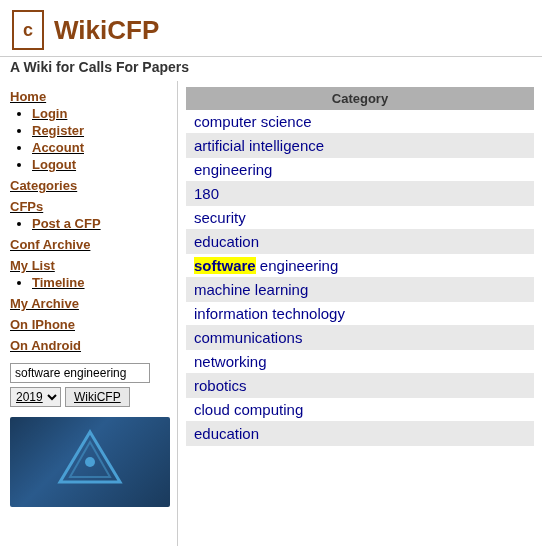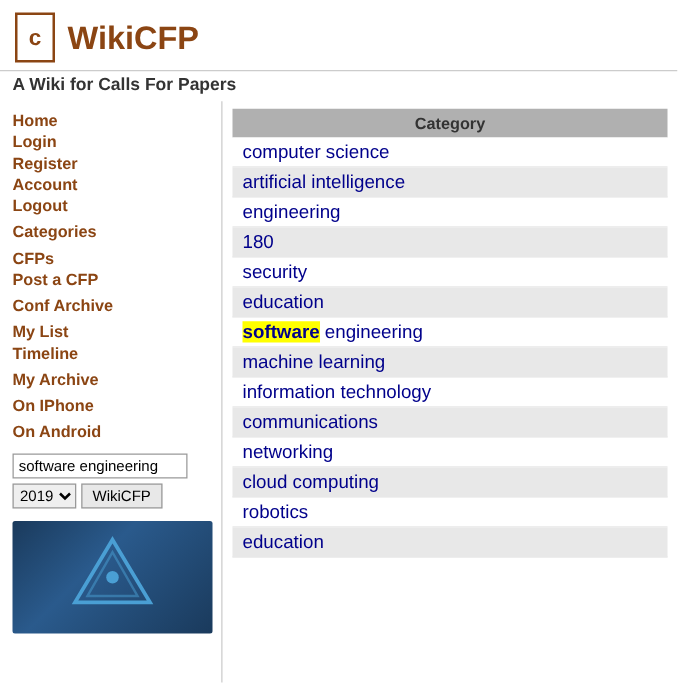--- a/index.html
+++ b/index.html
@@ -6,25 +6,25 @@
     body { font-family: Arial, sans-serif; font-size: 13px; background: #fff; width: 542px; height: 546px; overflow: hidden; }
 
     #header { display: flex; align-items: center; padding: 8px 10px 4px 10px; border-bottom: 1px solid #ccc; }
     #logo-icon { width: 36px; height: 44px; margin-right: 8px; position: relative; }
     #logo-icon .page { width: 32px; height: 40px; background: #fff; border: 2px solid #8B4513; position: absolute; top: 2px; left: 2px; }
     #site-title { color: #8B4513; font-size: 26px; font-weight: bold; }
     #tagline { padding: 2px 10px 6px 10px; font-size: 14px; font-weight: bold; color: #333; }
 
     #main { display: flex; width: 542px; height: calc(546px - 80px); }
 
-    #sidebar { width: 178px; min-width: 178px; padding: 8px 8px 8px 10px; border-right: 1px solid #ccc; overflow-y: auto; }
+    #sidebar { width: 178px; min-width: 178px; padding: 8px 8px 8px 10px; border-right: 1px solid #ccc; overflow-y: auto; text-decoration: underline; }
     #sidebar a { color: #8B4513; text-decoration: none; }
     .sidebar-section-title { font-weight: bold; color: #8B4513; margin-top: 6px; margin-bottom: 2px; display: block; }
     .sidebar-section-title:first-child { margin-top: 0; }
-    .sidebar-list { list-style: disc; margin-bottom: 4px; }
+    .sidebar-list { list-style: disc; margin-left: 22px; margin-bottom: 4px; }
     .sidebar-list li { margin-bottom: 2px; }
     .sidebar-list li a { color: #8B4513; text-decoration: underline; font-weight: bold; }
 
     .sidebar-plain-link { display: block; color: #8B4513; font-weight: bold; margin-top: 6px; }
 
     .search-box { margin-top: 10px; }
     .search-input { width: 140px; border: 1px solid #999; padding: 2px 4px; font-size: 12px; }
     .search-row { display: flex; align-items: center; margin-top: 4px; gap: 4px; }
     .year-select { border: 1px solid #999; font-size: 12px; padding: 1px; }
     .search-button { background: #e8e8e8; border: 1px solid #999; padding: 2px 8px; cursor: pointer; font-size: 12px; }
@@ -136,24 +136,24 @@
           <tr class="category-row">
             <td><a href="#" class="category-link">information technology</a></td>
           </tr>
           <tr class="category-row">
             <td><a href="#" class="category-link">communications</a></td>
           </tr>
           <tr class="category-row">
             <td><a href="#" class="category-link">networking</a></td>
           </tr>
           <tr class="category-row">
-            <td><a href="#" class="category-link">cloud computing</a></td>
+            <td><a href="#" class="category-link">robotics</a></td>
           </tr>
           <tr class="category-row">
-            <td><a href="#" class="category-link">robotics</a></td>
+            <td><a href="#" class="category-link">cloud computing</a></td>
           </tr>
           <tr class="category-row">
             <td><a href="#" class="category-link">education</a></td>
           </tr>
         </tbody>
     </table>
   </div>
 </div>
 
 </body></html>

